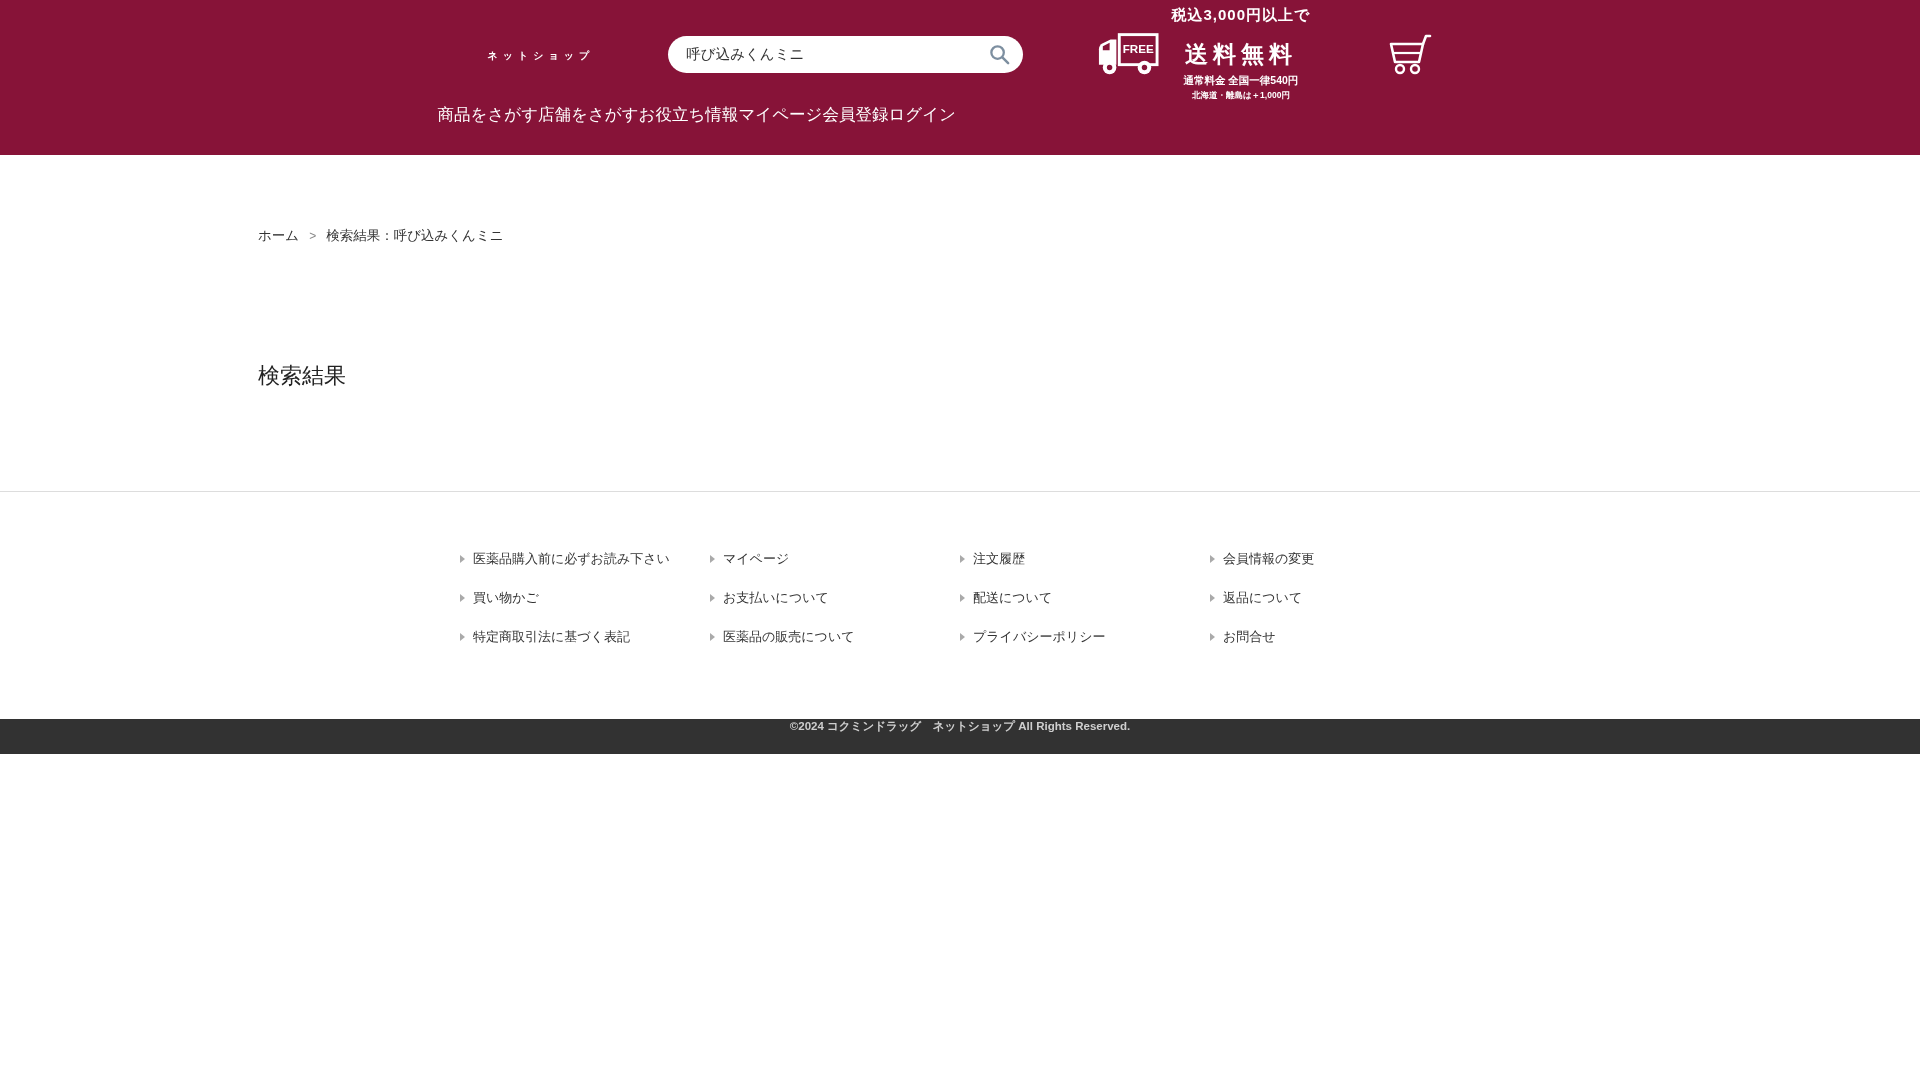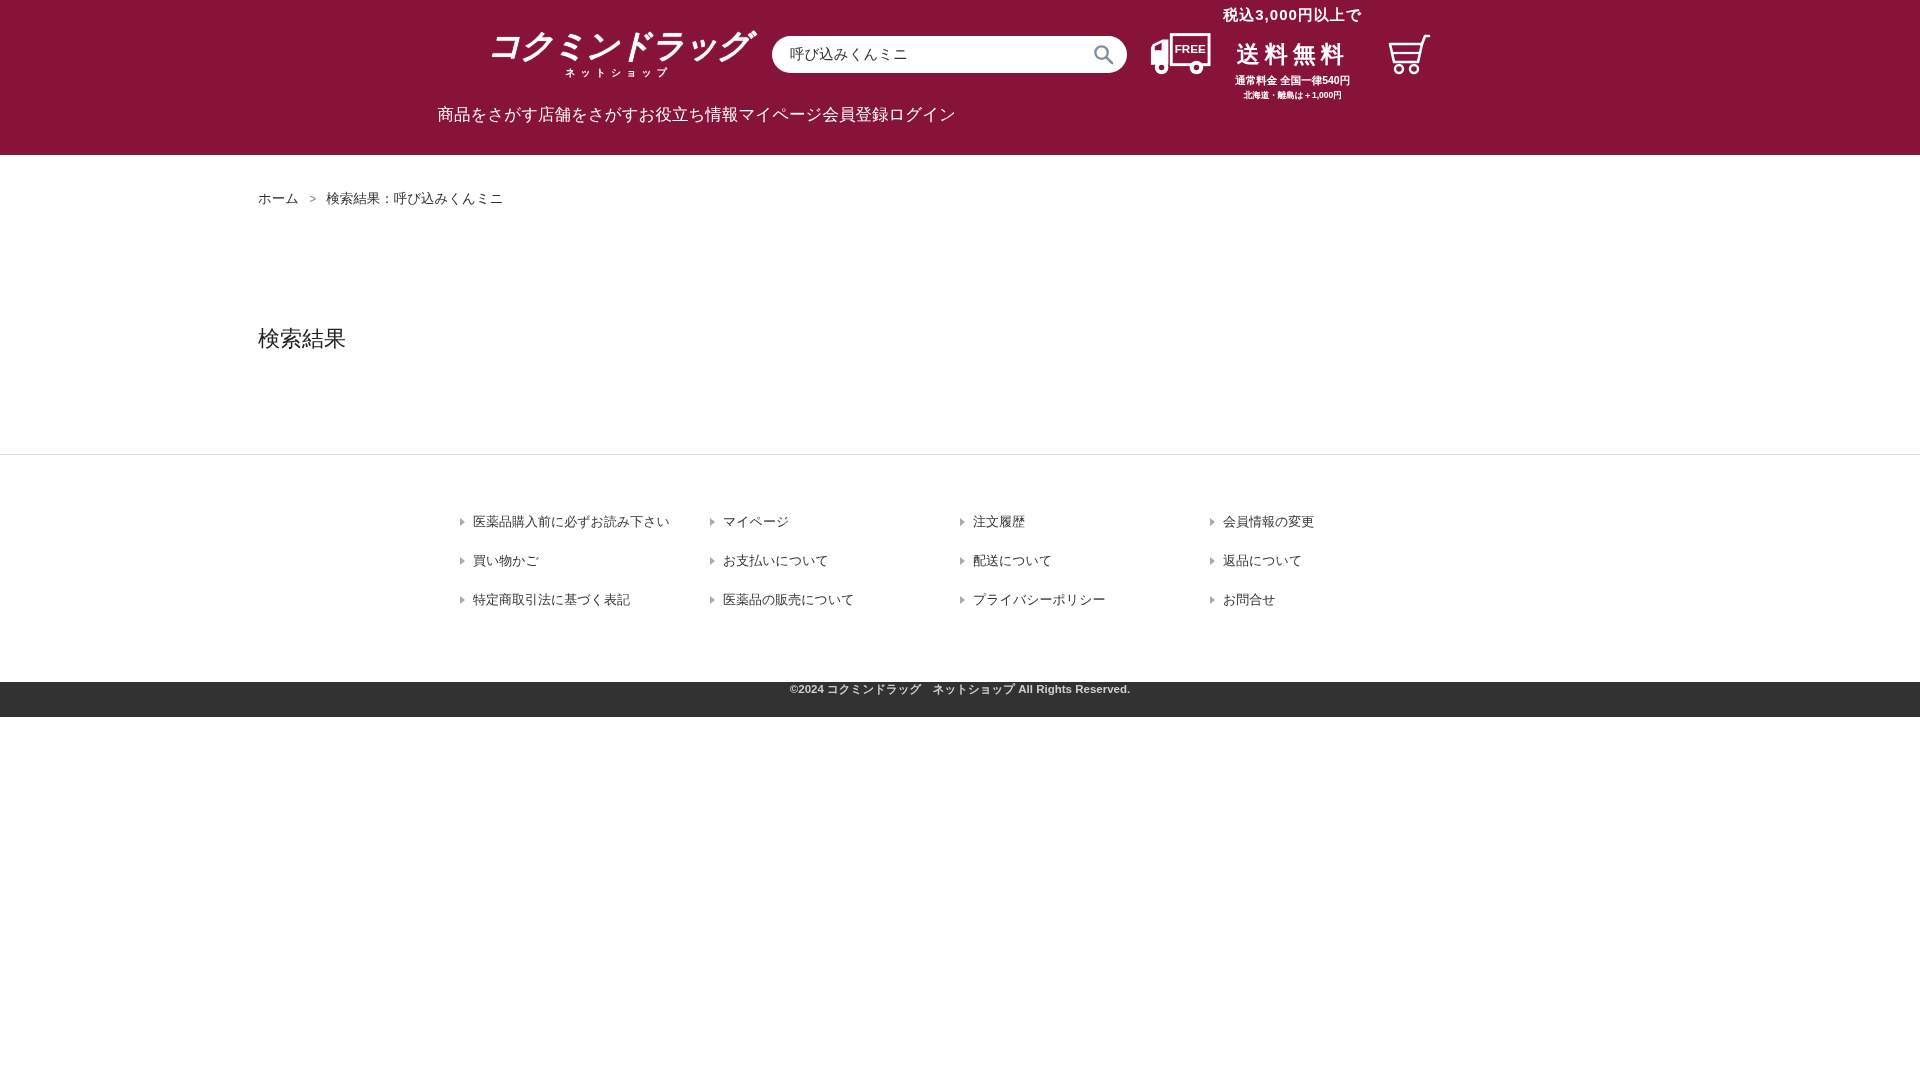--- a/index.html
+++ b/index.html
@@ -51,21 +51,21 @@
     width: 1045px; margin: 0 auto;
     display: flex; justify-content: flex-start; align-items: center;
     padding-top: 14px;
   }
   .nav-item {
     color: #fff; font-size: 16.5px; cursor: pointer; white-space: nowrap;
   }
   
   .content { width: 1404px; margin: 0 auto; }
   .breadcrumb {
-    margin-top: 35px; font-size: 13.5px; color: #333;
+    margin-top: 72px; font-size: 13.5px; color: #333;
     display: flex; align-items: center; gap: 10px;
   }
   .breadcrumb-home { cursor: pointer; }
   .breadcrumb-sep { color: #888; font-size: 12px; }
   .page-title { margin-top: 116px; font-size: 22px; font-weight: normal; color: #222; }
   .result-block { text-align: center; }
   .keyword-line { margin-top: 52px; font-size: 15.5px; color: #222; }
   .no-result-line { margin-top: 24px; font-size: 19.5px; color: #222; }
   
   .footer-links {
@@ -97,21 +97,20 @@
   }
   .copyright-text { color: #cfcfcf; font-size: 11.5px; font-weight: bold; }
 </style>
 </head>
 <body>
 
 <header class="site-header">
   <div class="header-top">
 
     <div class="logo">
-      <div class="logo-title">コクミンドラッグ</div>
       <div class="logo-sub">ネットショップ</div>
     </div>
 
     <div class="search-wrap">
       <input class="search-input" type="text" value="呼び込みくんミニ" style="">
       <svg class="search-icon" viewBox="0 0 24 24">
         <circle cx="10" cy="10" r="6.5" fill="none" stroke="#7d8fa0" stroke-width="2.4"></circle>
         <line x1="15" y1="15" x2="21" y2="21" stroke="#7d8fa0" stroke-width="2.6" stroke-linecap="round"></line>
       </svg>
     </div>

